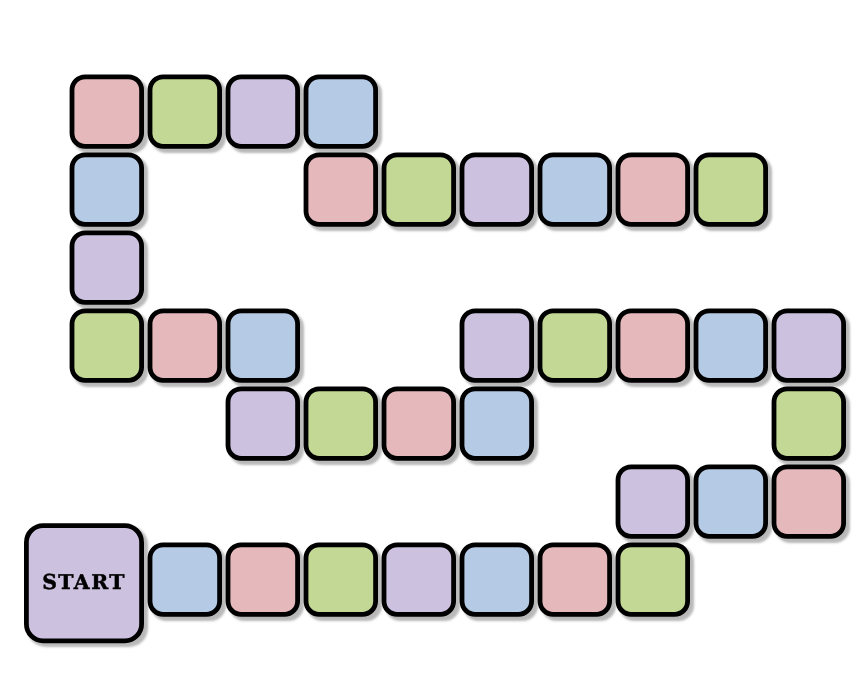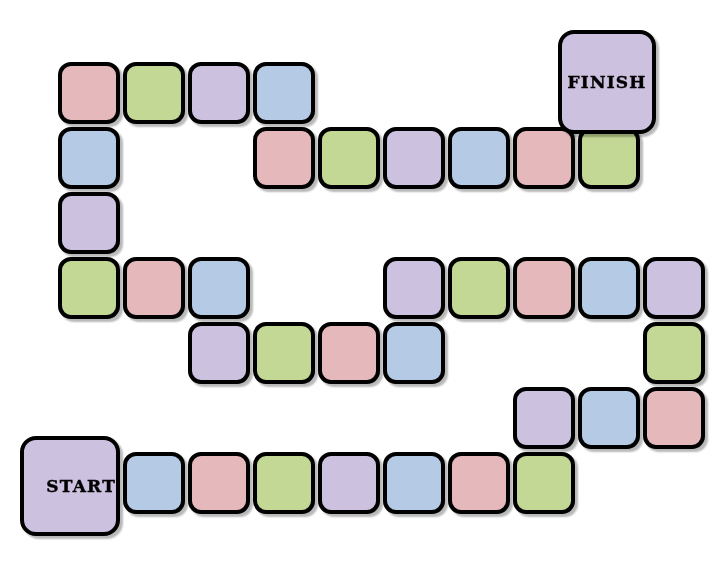--- a/index.html
+++ b/index.html
@@ -73,19 +73,16 @@
     <div class="tile" style="left: 513px; top: 387px; width: 62px; height: 62px; background: rgb(205, 193, 224); border-color: rgb(0, 0, 0);"></div>
     <div class="tile" style="left: 578px; top: 387px; width: 62px; height: 62px; background: rgb(181, 202, 228); border-color: rgb(0, 0, 0);"></div>
     <div class="tile" style="left: 643px; top: 387px; width: 62px; height: 62px; background: rgb(229, 184, 187); border-color: rgb(0, 0, 0);"></div>
     <div class="tile" style="left: 123px; top: 452px; width: 62px; height: 62px; background: rgb(181, 202, 228); border-color: rgb(0, 0, 0);"></div>
     <div class="tile" style="left: 188px; top: 452px; width: 62px; height: 62px; background: rgb(229, 184, 187); border-color: rgb(0, 0, 0);"></div>
     <div class="tile" style="left: 253px; top: 452px; width: 62px; height: 62px; background: rgb(195, 216, 149); border-color: rgb(0, 0, 0);"></div>
     <div class="tile" style="left: 318px; top: 452px; width: 62px; height: 62px; background: rgb(205, 193, 224); border-color: rgb(0, 0, 0);"></div>
     <div class="tile" style="left: 383px; top: 452px; width: 62px; height: 62px; background: rgb(181, 202, 228); border-color: rgb(0, 0, 0);"></div>
     <div class="tile" style="left: 448px; top: 452px; width: 62px; height: 62px; background: rgb(229, 184, 187); border-color: rgb(0, 0, 0);"></div>
     <div class="tile" style="left: 513px; top: 452px; width: 62px; height: 62px; background: rgb(195, 216, 149); border-color: rgb(0, 0, 0);"></div>
-    <div class="tile endpoint" style="left: 20px; top: 436px; width: 100px; height: 100px; background: rgb(205, 193, 224); border-color: rgb(0, 0, 0); justify-content: flex-end;">
+    <div class="tile endpoint" style="left: 20px; top: 436px; width: 100px; height: 100px; background: rgb(205, 193, 224); border-color: rgb(0, 0, 0);">
       <span class="endpoint-label">START</span>
-    </div>
-    <div class="tile endpoint" style="left: 558px; top: 30px; width: 98px; height: 104px; background: rgb(205, 193, 224); border-color: rgb(0, 0, 0);">
-      <span class="endpoint-label">FINISH</span>
     </div>
   </div>
 
 </body></html>

